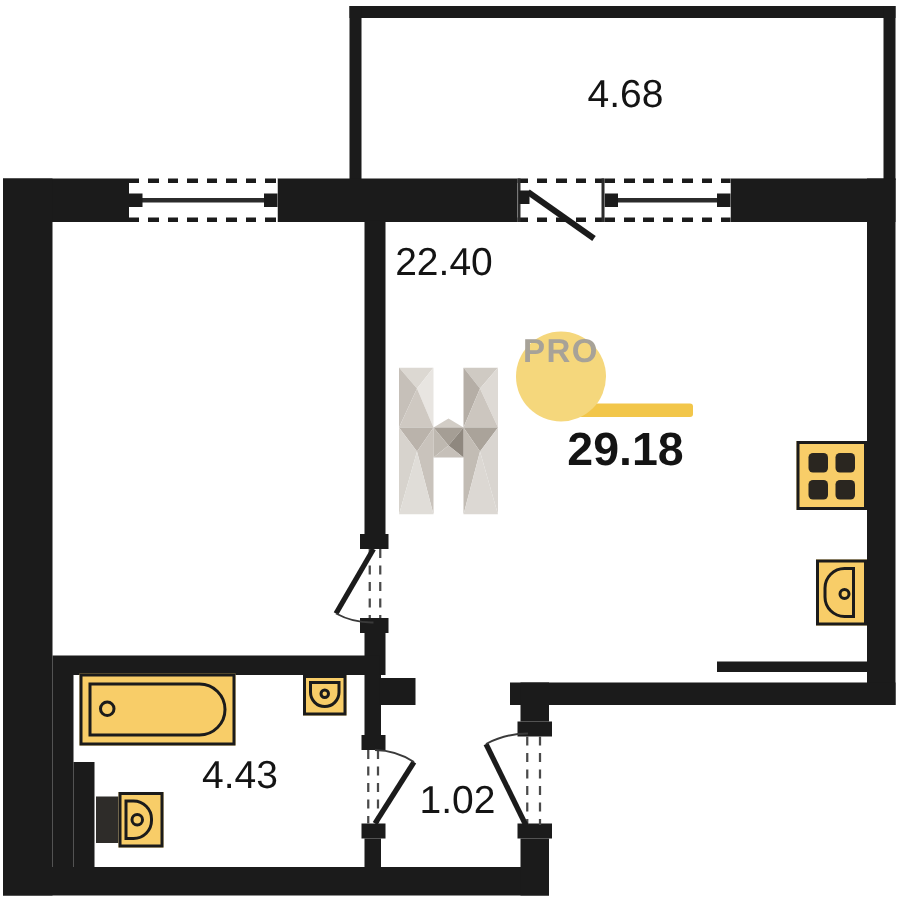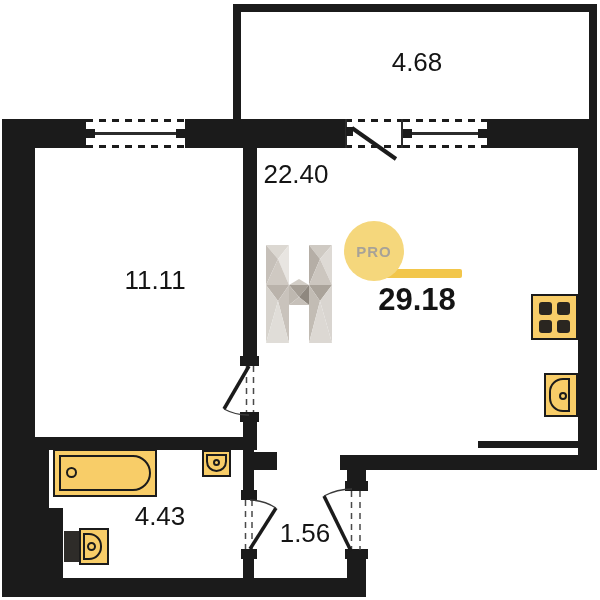--- a/index.html
+++ b/index.html
@@ -20,22 +20,22 @@
   .dot{position:absolute;border:2px solid var(--fixture-stroke,#1b1b1b);border-radius:50%;box-sizing:border-box;}
   .burner{position:absolute;width:13px;height:13px;border-radius:3px;background:#2a2620;}
   .tank{position:absolute;background:#2e2c29;}
   
   .lbl{position:absolute;width:120px;text-align:center;font-size:26px;line-height:30px;
        color:var(--label,#141414);letter-spacing:0px;}
   .total{position:absolute;width:120px;text-align:center;font-size:31px;line-height:32px;
          font-weight:bold;color:var(--label,#141414);}
   
   .badge{position:absolute;left:344px;top:221px;width:60px;height:60px;border-radius:50%;
-         background:var(--badge-bg,#f5d77c);display:flex;align-items:center;justify-content:center;
-         font-size:15px;font-weight:bold;letter-spacing:1px;color:var(--badge-text,#a7a298);z-index:3;}
+         background:var(--badge-bg,#f5d77c);display:flex;align-items:flex-start;justify-content:center;
+         font-size:22px;font-weight:bold;letter-spacing:1px;color:var(--badge-text,#a7a298);z-index:3;}
   .underbar{position:absolute;left:374px;top:269px;width:88px;height:9px;border-radius:2px;
             background:var(--underline,#f2c64a);z-index:2;}
   .svg-overlay{position:absolute;left:0;top:0;z-index:4;}
   .leaf{stroke:var(--wall,#1b1b1b);fill:none;}
   .arc{stroke:#3a3a3a;stroke-width:1.3;fill:none;}
   .odash{stroke:#4a4a4a;stroke-width:1.5;stroke-dasharray:6 5;fill:none;}
 </style>
 </head>
 <body>
 
@@ -163,17 +163,16 @@
     <polygon points="23,60 33,52 43,60" fill="#c6c0b9"></polygon>
   </svg>
   <div class="underbar"></div>
   <div class="badge">
       <span>PRO</span>
     </div>
   <div class="total" style="left:357px;top:284px">29.18</div>
 
   <div class="lbl" style="left:357px;top:47px">4.68</div>
   <div class="lbl" style="left:236px;top:159px">22.40</div>
-  <div class="lbl" style="left:95px;top:265px">11.11</div>
   <div class="lbl" style="left:100px;top:501px">4.43</div>
-  <div class="lbl" style="left:245px;top:518px">1.56</div>
+  <div class="lbl" style="left:245px;top:518px">1.02</div>
 
 </div>
 
 </body></html>

